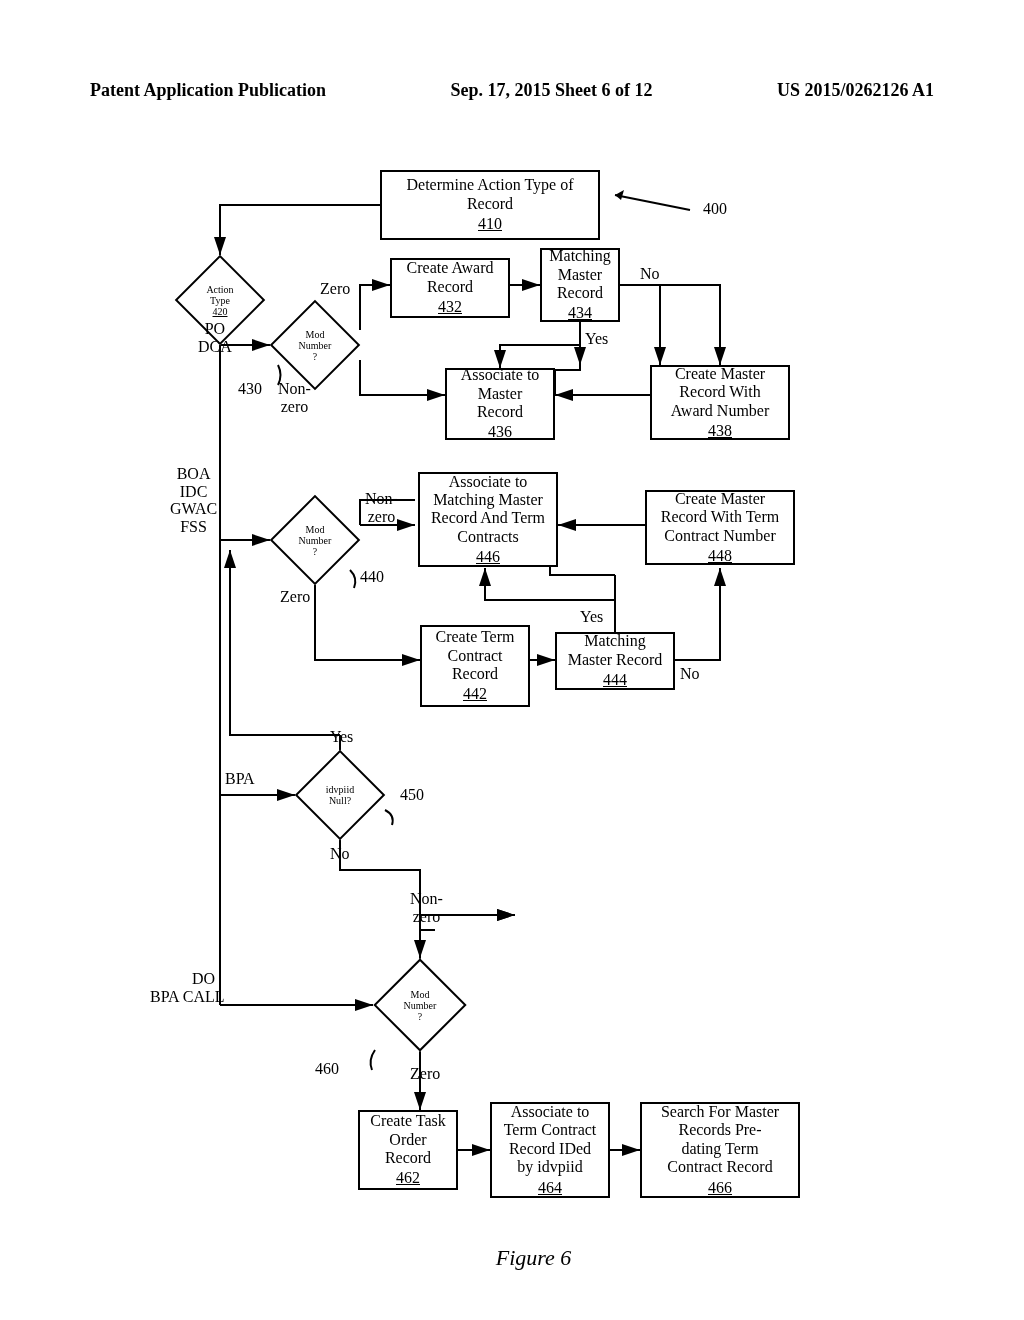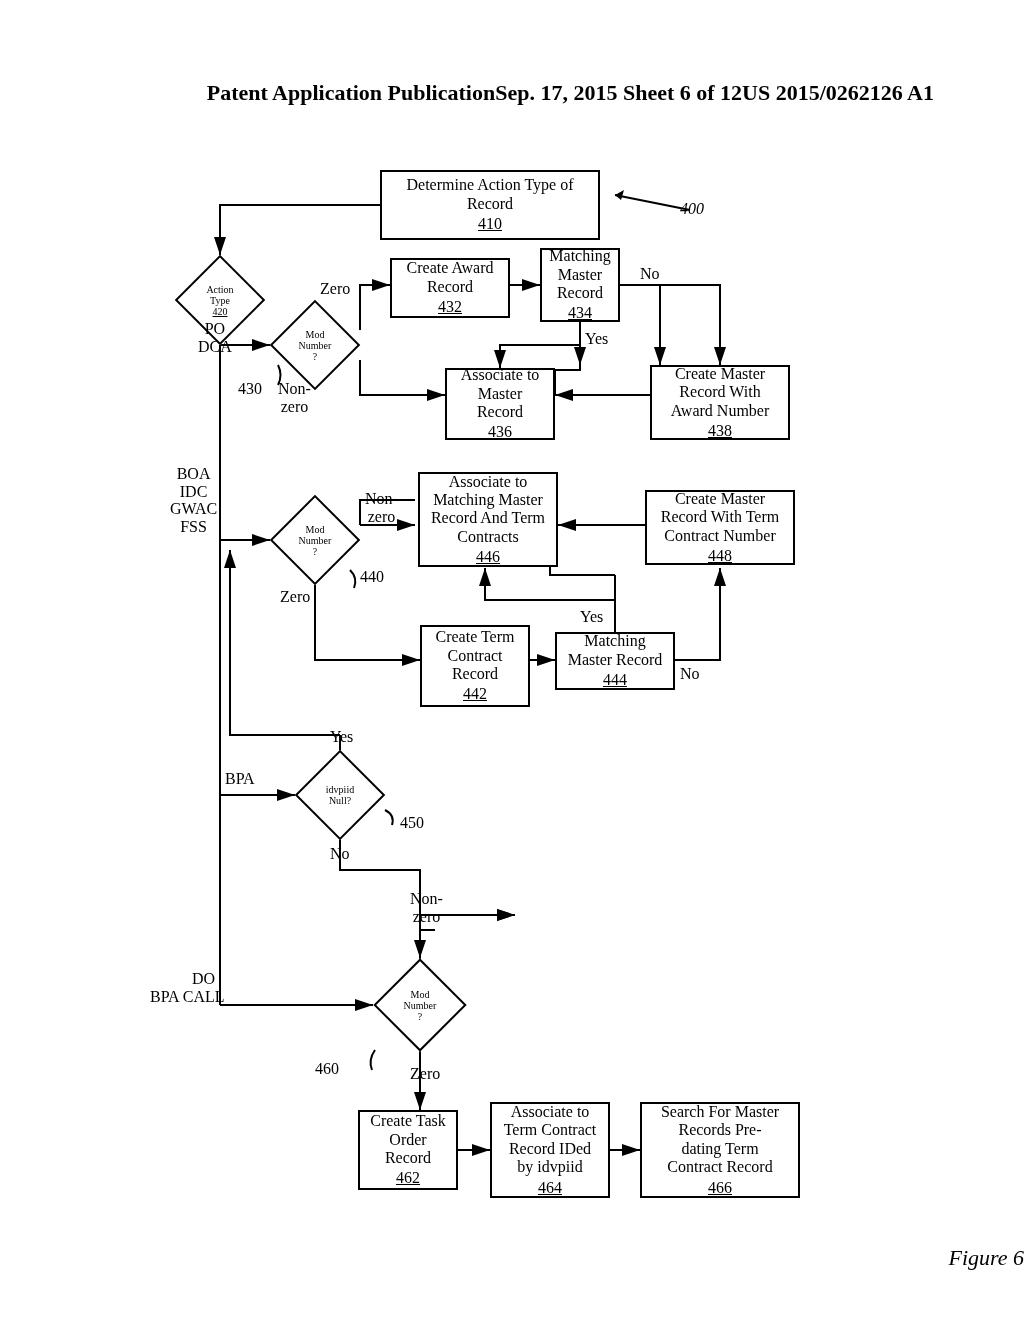--- a/index.html
+++ b/index.html
@@ -10,24 +10,24 @@
     height: 1320px;
     position: relative;
     color: #000;
   }
   .header {
     position: absolute;
     top: 80px;
     left: 0;
     width: 100%;
     padding: 0 90px;
-    font-size: 22px;
+    font-size: 18px;
     font-weight: bold;
     display: flex;
-    justify-content: flex-end;
+    justify-content: space-between;
   }
   .canvas {
     position: absolute;
     top: 170px;
     left: 220px;
     width: 710px;
     height: 1060px;
   }
   .box {
     position: absolute;
@@ -66,21 +66,21 @@
   .label {
     position: absolute;
     font-size: 16px;
     text-align: center;
     line-height: 1.1;
     white-space: pre;
   }
   .figcap {
     position: absolute;
     width: 100%;
-    text-align: right;
+    text-align: center;
     font-style: italic;
     font-size: 22px;
     padding-left: 43px;
   }
   svg { position: absolute; top:0; left:0; overflow: visible; }
 </style>
 </head>
 <body>
 
 <div class="header">
@@ -169,21 +169,21 @@
     <path d="M200 790 L200 745 L295 745" stroke="#000" stroke-width="2" fill="none" marker-end="url(#arr)"></path>
 
     <path d="M360 150 L360 175 L280 175 L280 198" stroke="#000" stroke-width="2" fill="none" marker-end="url(#arr)"></path>
   </svg>
 
   <div class="box" style="left:160px; top:0px; width:220px; height:70px;">
     <span>Determine Action Type of<br>Record</span>
     <span class="ref">410</span>
   </div>
 
-  <div class="label" style="left:460px; top:30px;font-style:italic;">400</div>
+  <div class="label" style="left:483px; top:30px;">400</div>
 
   <div class="diamond-wrap" style="left:-45px; top:85px; width:90px; height:90px;">
     <div class="diamond" style="left:13px; top:13px; width:64px; height:64px;"></div>
     <div class="diamond-label" style="left:0; top:0; width:90px; height:90px;">
       <span>Action<br>Type</span>
       <span class="ref" style="text-decoration:underline;">420</span>
     </div>
   </div>
 
   <div class="label" style="left:-50px; top:150px;margin-left:28px;">PO<br>DCA</div>
@@ -255,21 +255,21 @@
   <div class="label" style="left:460px; top:495px;">No</div>
 
   <div class="label" style="left:5px; top:600px;">BPA</div>
 
   <div class="diamond-wrap" style="left:75px; top:580px; width:90px; height:90px;">
     <div class="diamond" style="left:13px; top:13px; width:64px; height:64px;"></div>
     <div class="diamond-label" style="left:0; top:0; width:90px; height:90px;">
       <span>idvpiid<br>Null?</span>
     </div>
   </div>
-  <div class="label" style="left:180px; top:644px;">450</div>
+  <div class="label" style="left:180px; top:616px;">450</div>
   <div class="label" style="left:110px; top:558px;">Yes</div>
   <div class="label" style="left:110px; top:675px;">No</div>
 
   <div class="label" style="left:-70px; top:800px; text-align:right; width:65px;">DO<br>BPA CALL</div>
 
   <div class="diamond-wrap" style="left:153px; top:788px; width:94px; height:94px;">
     <div class="diamond" style="left:14px; top:14px; width:66px; height:66px;"></div>
     <div class="diamond-label" style="left:0; top:0; width:94px; height:94px;">
       <span>Mod<br>Number<br>?</span>
     </div>

